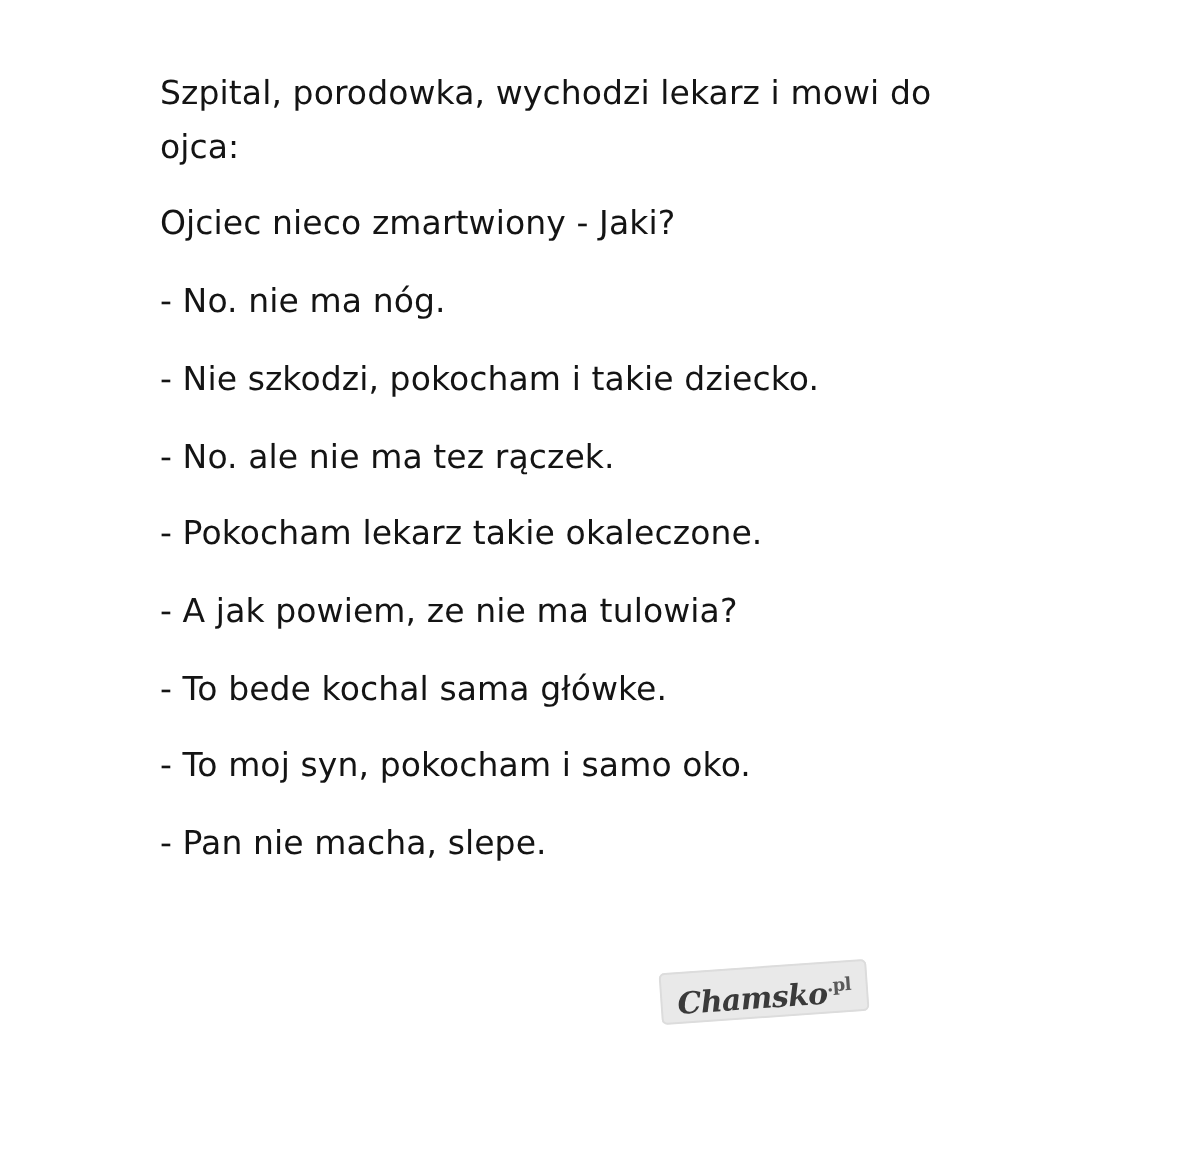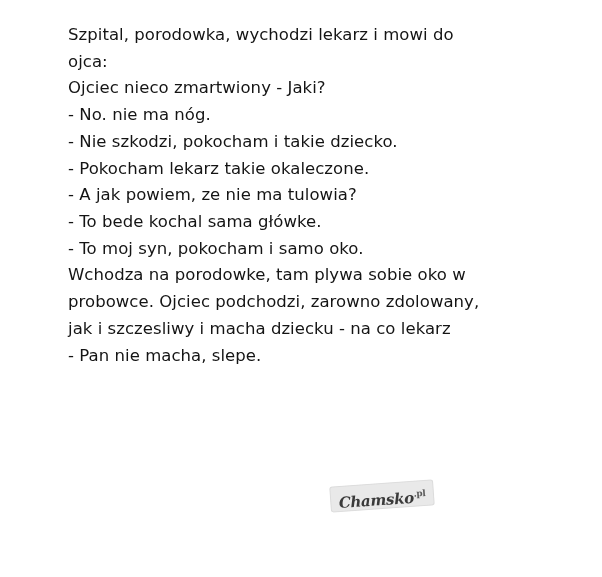--- a/index.html
+++ b/index.html
@@ -24,21 +24,21 @@
     position: absolute;
     left: 68px;
     top: 22px;
     width: 420px;
     color: #141414;
     font-size: 16.5px;
     line-height: 1.62;
     letter-spacing: 0.05px;
   }
   .joke-line {
-    margin: 0;
+    margin: 12px;
     padding: 0;
     white-space: pre-wrap;
     word-wrap: break-word;
   }
   .watermark {
     position: absolute;
     left: 330px;
     top: 483px;
     width: 104px;
     height: 26px;
@@ -73,25 +73,25 @@
 </head>
 <body>
 
 <div class="page">
 
   <div class="joke-body">
     <p class="joke-line">Szpital, porodowka, wychodzi lekarz i mowi do ojca:</p>
     <p class="joke-line">Ojciec nieco zmartwiony - Jaki?</p>
     <p class="joke-line">- No. nie ma nóg.</p>
     <p class="joke-line">- Nie szkodzi, pokocham i takie dziecko.</p>
+    <p class="joke-line">- No. ale nie ma tez rączek.</p>
     <p class="joke-line">- Pokocham lekarz takie okaleczone.</p>
     <p class="joke-line">- A jak powiem, ze nie ma tulowia?</p>
     <p class="joke-line">- To bede kochal sama główke.</p>
     <p class="joke-line">- To moj syn, pokocham i samo oko.</p>
-    <p class="joke-line">Wchodza na porodowke, tam plywa sobie oko w probowce. Ojciec podchodzi, zarowno zdolowany, jak i szczesliwy i macha dziecku - na co lekarz</p>
     <p class="joke-line">- Pan nie macha, slepe.</p>
   </div>
 
   <div class="watermark">
     <div class="watermark-text"><span>Chamsko</span><span class="watermark-suffix">.pl</span></div>
   </div>
 
 </div>
 
 </body></html>

